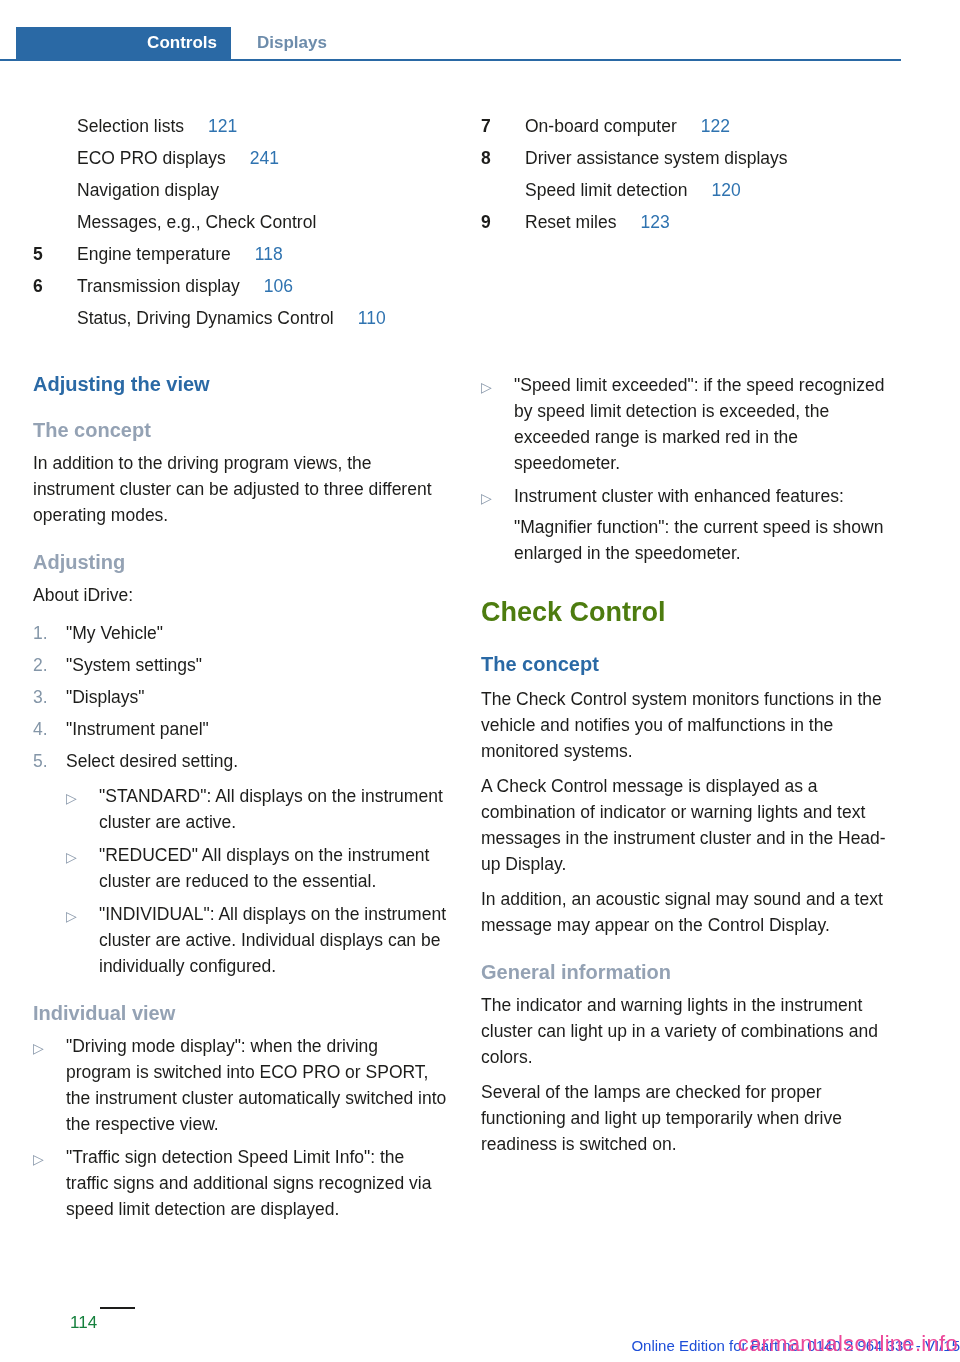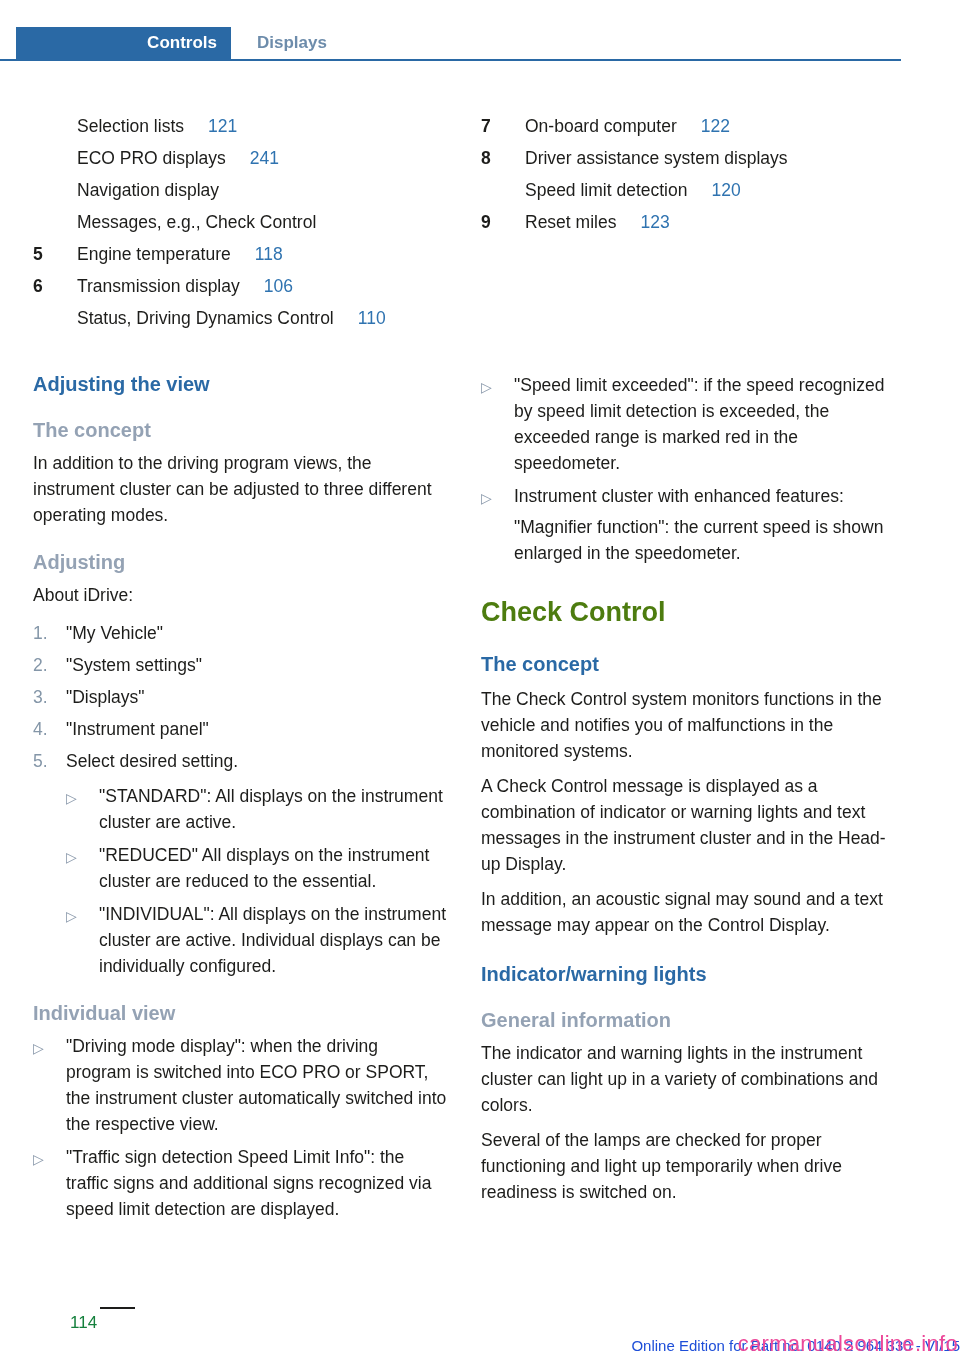--- a/index.html
+++ b/index.html
@@ -208,21 +208,20 @@
         </div>
       </div>
 
       <h2 class="chapter">Check Control</h2>
 
       <h3 class="section">The concept</h3>
       <p class="body">The Check Control system monitors functions in the vehicle and notifies you of malfunctions in the monitored systems.</p>
       <p class="body">A Check Control message is displayed as a combination of indicator or warning lights and text messages in the instrument cluster and in the Head-up Display.</p>
       <p class="body">In addition, an acoustic signal may sound and a text message may appear on the Control Display.</p>
 
-      <h3 class="section">Indicator/warning lights</h3>
       <h4 class="sub">General information</h4>
       <p class="body">The indicator and warning lights in the instrument cluster can light up in a variety of combinations and colors.</p>
       <p class="body">Several of the lamps are checked for proper functioning and light up temporarily when drive readiness is switched on.</p>
     </div>
   </div>
 
   <div class="footer-rule"></div>
   <div class="page-num">114</div>
   <div class="edition">Online Edition for Part no. 0140 2 964 330 - VI/15</div>
   <div class="watermark">carmanualsonline.info</div>

